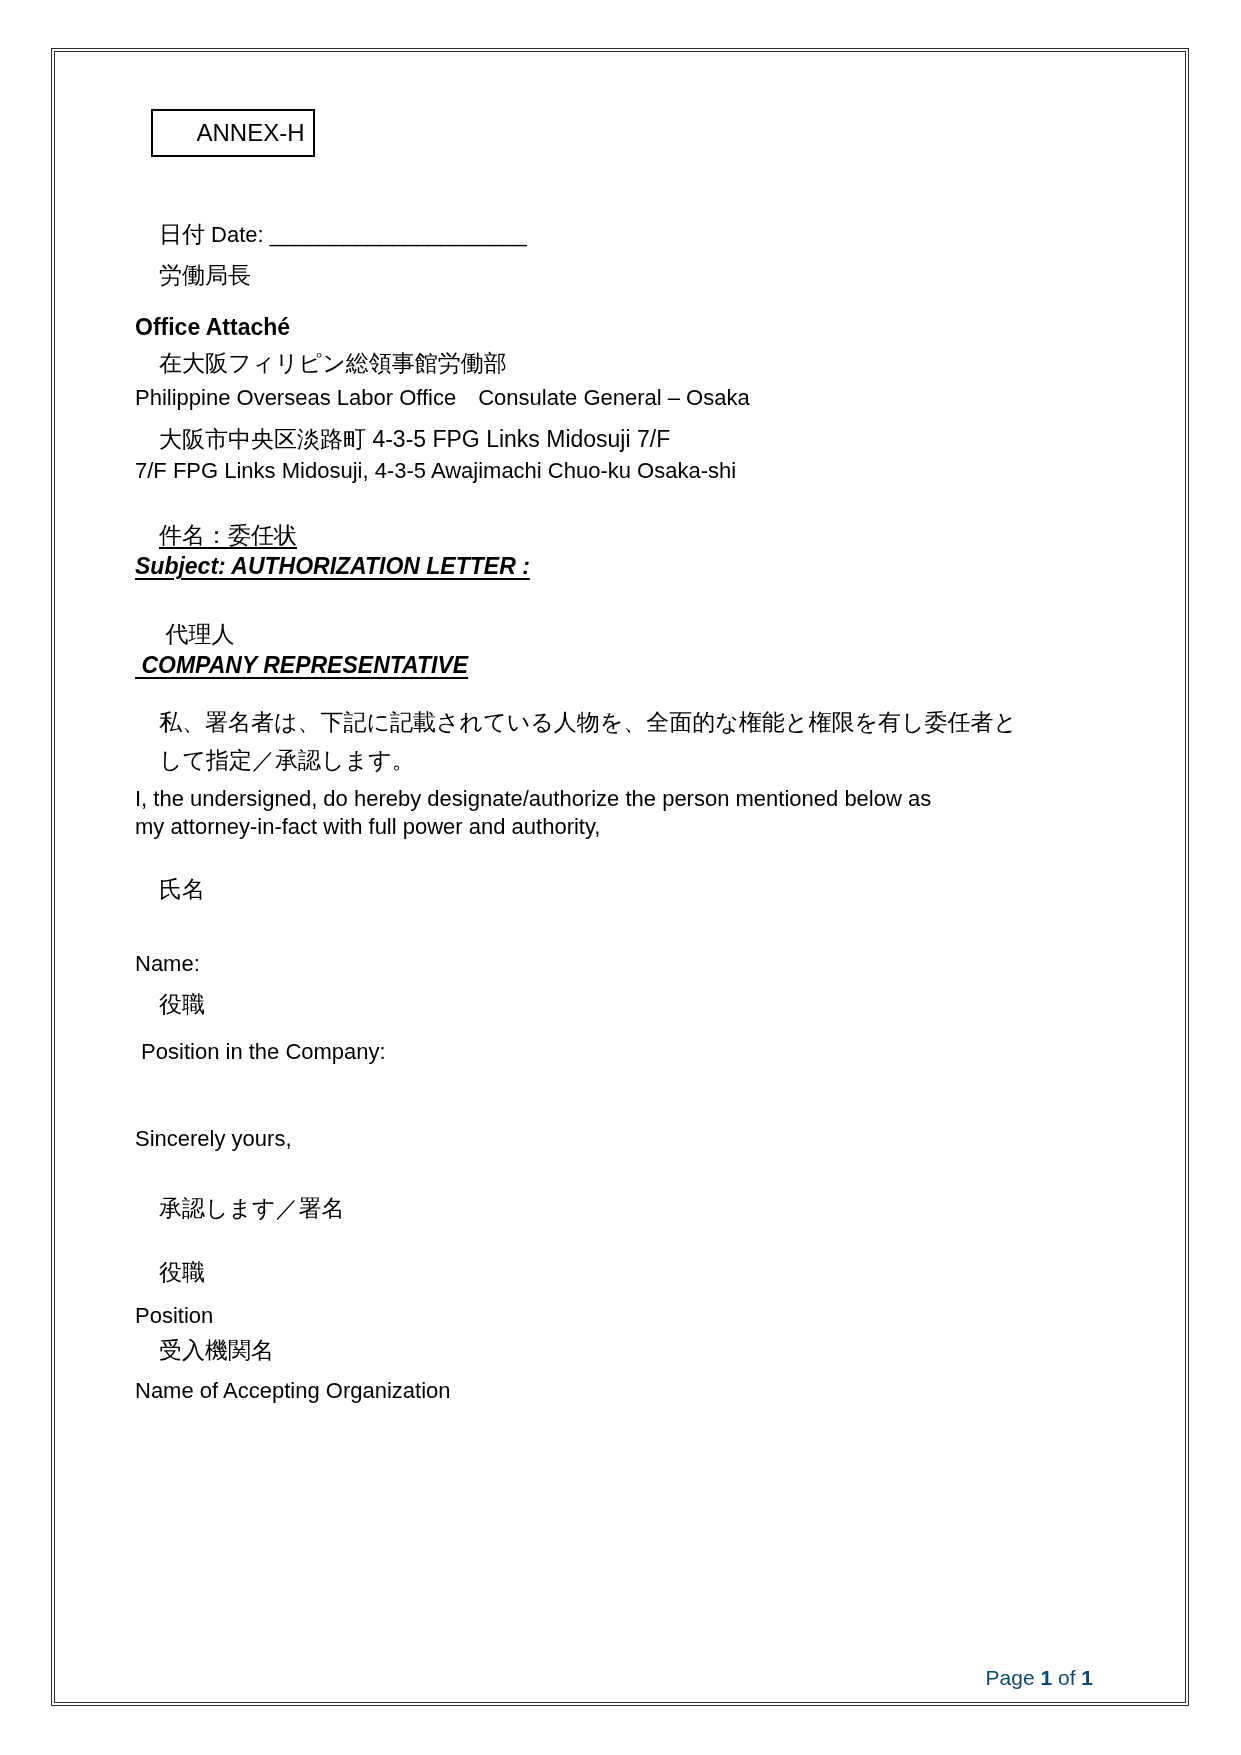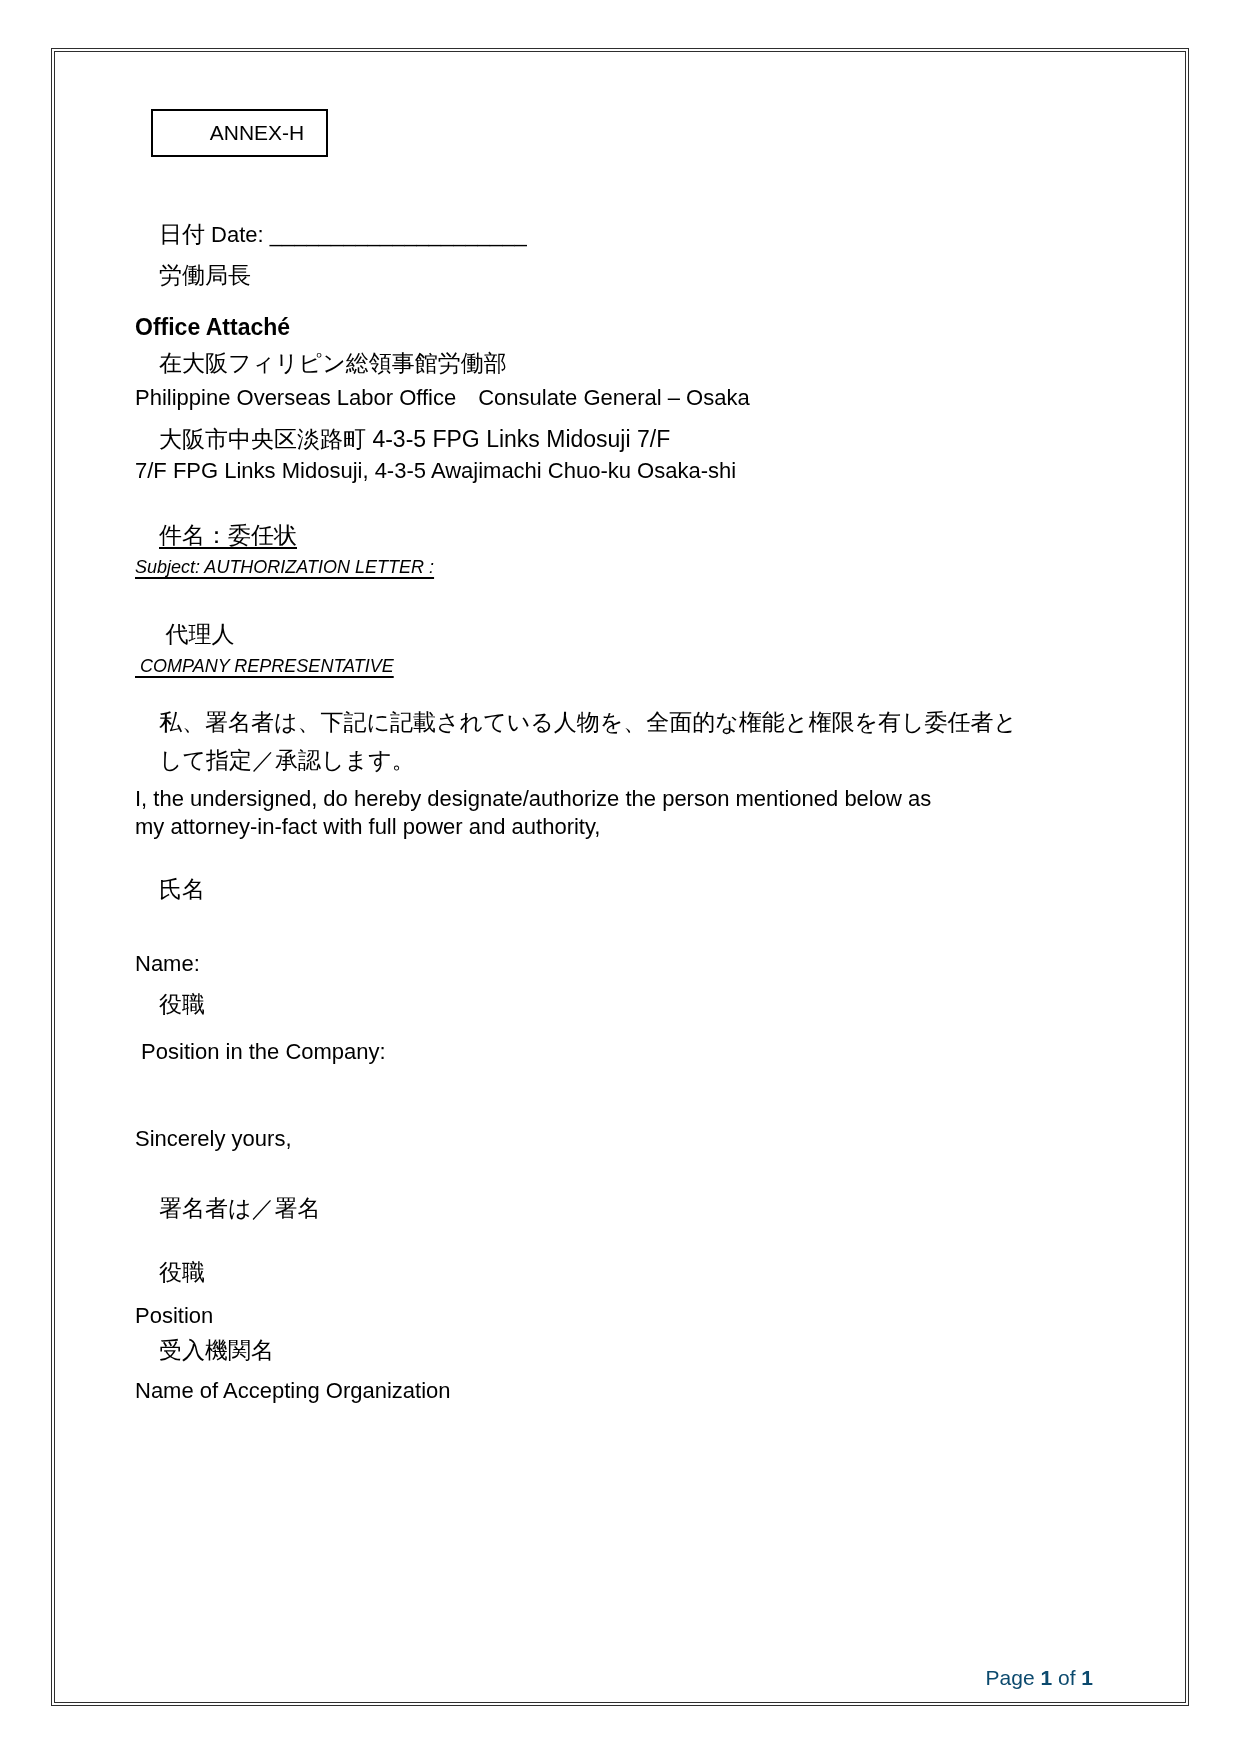--- a/index.html
+++ b/index.html
@@ -22,48 +22,48 @@
     top: 48px;
     width: 1138px;
     height: 1658px;
     border: 4px double #2e2e2e;
     box-sizing: border-box;
   }
   .annex-box {
     position: absolute;
     left: 151px;
     top: 109px;
-    width: 177px;
+    width: 164px;
     height: 48px;
     border: 2px solid #000000;
     box-sizing: border-box;
     display: flex;
     align-items: center;
     justify-content: center;
-    font-size: 21px;
+    font-size: 24px;
     padding-left: 35px;
   }
   .ln {
     position: absolute;
     left: 135px;
     font-size: 22px;
     line-height: 1.15;
     white-space: pre;
     color: #000000;
   }
   .jp { font-size: 23px; margin-left: 24px; }
   .lat { font-size: 22px; }
   .b  { font-weight: bold; }
   .biu {
-    font-weight: normal;
+    font-weight: bold;
     font-style: italic;
     text-decoration: underline;
     text-decoration-thickness: 2px;
     text-underline-offset: 4px;
-    font-size: 18px;
+    font-size: 23px;
   }
   .u {
     text-decoration: underline;
     text-decoration-thickness: 1.5px;
     text-underline-offset: 4px;
   }
   .footer {
     position: absolute;
     top: 1666px;
     right: 148px;
@@ -107,21 +107,21 @@
   <div class="ln" style="top:814px">my attorney-in-fact with full power and authority,</div>
 
   <div class="ln jp" style="top:876px">氏名</div>
   <div class="ln" style="top:951px">Name:</div>
 
   <div class="ln jp" style="top:991px">役職</div>
   <div class="ln" style="top:1039px"> Position in the Company:</div>
 
   <div class="ln" style="top:1126px">Sincerely yours,</div>
 
-  <div class="ln jp" style="top:1195px">署名者は／署名</div>
+  <div class="ln jp" style="top:1195px">承認します／署名</div>
 
   <div class="ln jp" style="top:1259px">役職</div>
   <div class="ln" style="top:1303px">Position</div>
 
   <div class="ln jp" style="top:1337px">受入機関名</div>
   <div class="ln" style="top:1378px">Name of Accepting Organization</div>
 
   <div class="footer"><span>Page </span><span class="b">1</span><span> of </span><span class="b">1</span></div>
 
 </div>

